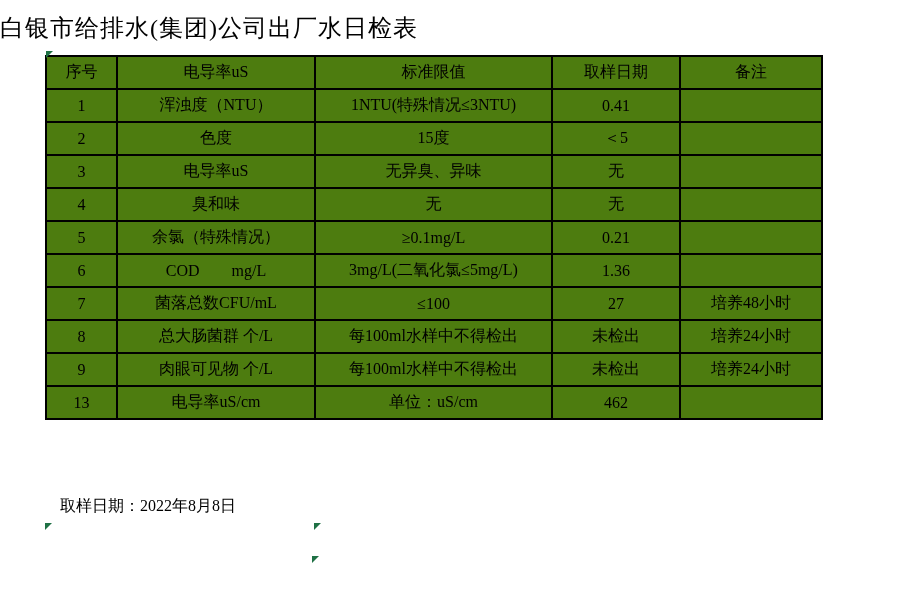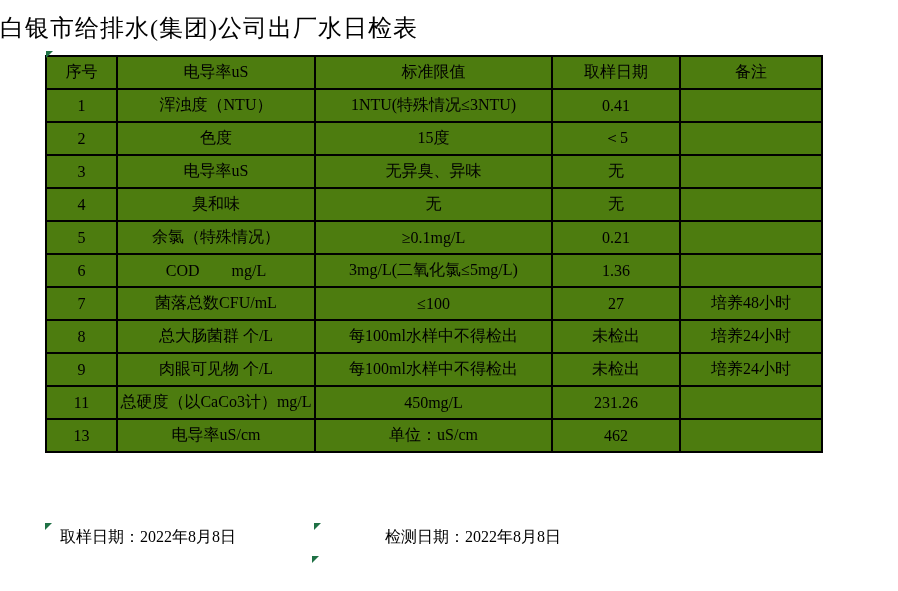--- a/index.html
+++ b/index.html
@@ -39,21 +39,21 @@
     text-align: center;
     vertical-align: middle;
     font-size: 16px;
     font-weight: normal;
     white-space: pre;
     overflow: hidden;
     padding: 0 2px;
   }
   .footer-label {
     position: absolute;
-    top: 527px;
+    top: 496px;
     font-size: 16px;
     white-space: pre;
   }
   .footer-sampling { left: 60px; }
   .footer-test { left: 385px; }
   .footer-reporter { left: 633px; }
   .tri {
     position: absolute;
     width: 0;
     height: 0;
@@ -147,37 +147,29 @@
           <td>培养24小时</td>
         </tr>
         <tr>
           <td>9</td>
           <td>肉眼可见物 个/L</td>
           <td>每100ml水样中不得检出</td>
           <td>未检出</td>
           <td>培养24小时</td>
         </tr>
         <tr>
-          <td>11</td>
-          <td>总硬度（以CaCo3计）mg/L</td>
-          <td>450mg/L</td>
-          <td>231.26</td>
-          <td></td>
-        </tr>
-        <tr>
           <td>13</td>
           <td>电导率uS/cm</td>
           <td>单位：uS/cm</td>
           <td>462</td>
           <td></td>
         </tr>
       </tbody>
   </table>
 
   <span class="footer-label footer-sampling">取样日期：2022年8月8日</span>
-  <span class="footer-label footer-test">检测日期：2022年8月8日</span>
 
   <div class="tri tri-1" style="border-top-color: rgb(31, 113, 69);"></div>
   <div class="tri tri-2" style="border-top-color: rgb(31, 113, 69);"></div>
   <div class="tri tri-3" style="border-top-color: rgb(31, 113, 69);"></div>
   <div class="tri tri-4" style="border-top-color: rgb(31, 113, 69);"></div>
 
 </div>
 
 </body></html>

